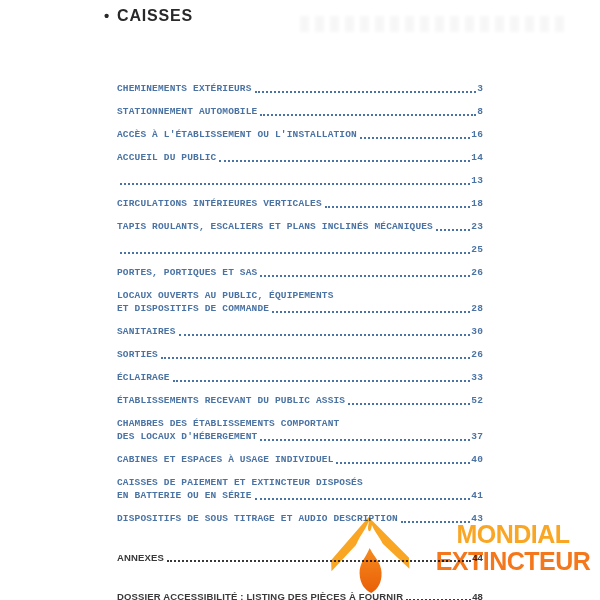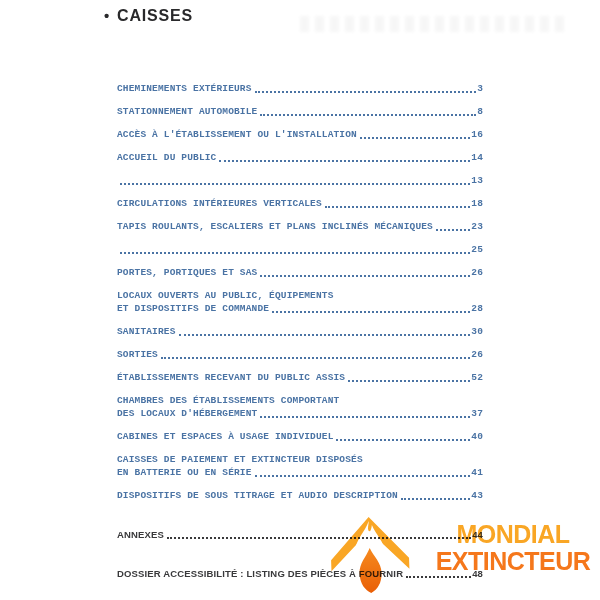--- a/index.html
+++ b/index.html
@@ -120,20 +120,27 @@
         <span class="toc-label">SANITAIRES</span>
         <span class="leader"></span>
         <span class="page-num">30</span>
       </div>
     </div>
     <div class="toc-entry c-blue">
       <div class="toc-line toc-lastline">
         <span class="toc-label">SORTIES</span>
         <span class="leader"></span>
         <span class="page-num">26</span>
+      </div>
+    </div>
+    <div class="toc-entry c-blue">
+      <div class="toc-line toc-lastline">
+        <span class="toc-label">ÉCLAIRAGE</span>
+        <span class="leader"></span>
+        <span class="page-num">33</span>
       </div>
     </div>
     <div class="toc-entry c-blue">
       <div class="toc-line toc-lastline">
         <span class="toc-label">ÉTABLISSEMENTS RECEVANT DU PUBLIC ASSIS</span>
         <span class="leader"></span>
         <span class="page-num">52</span>
       </div>
     </div>
     <div class="toc-entry c-blue">

